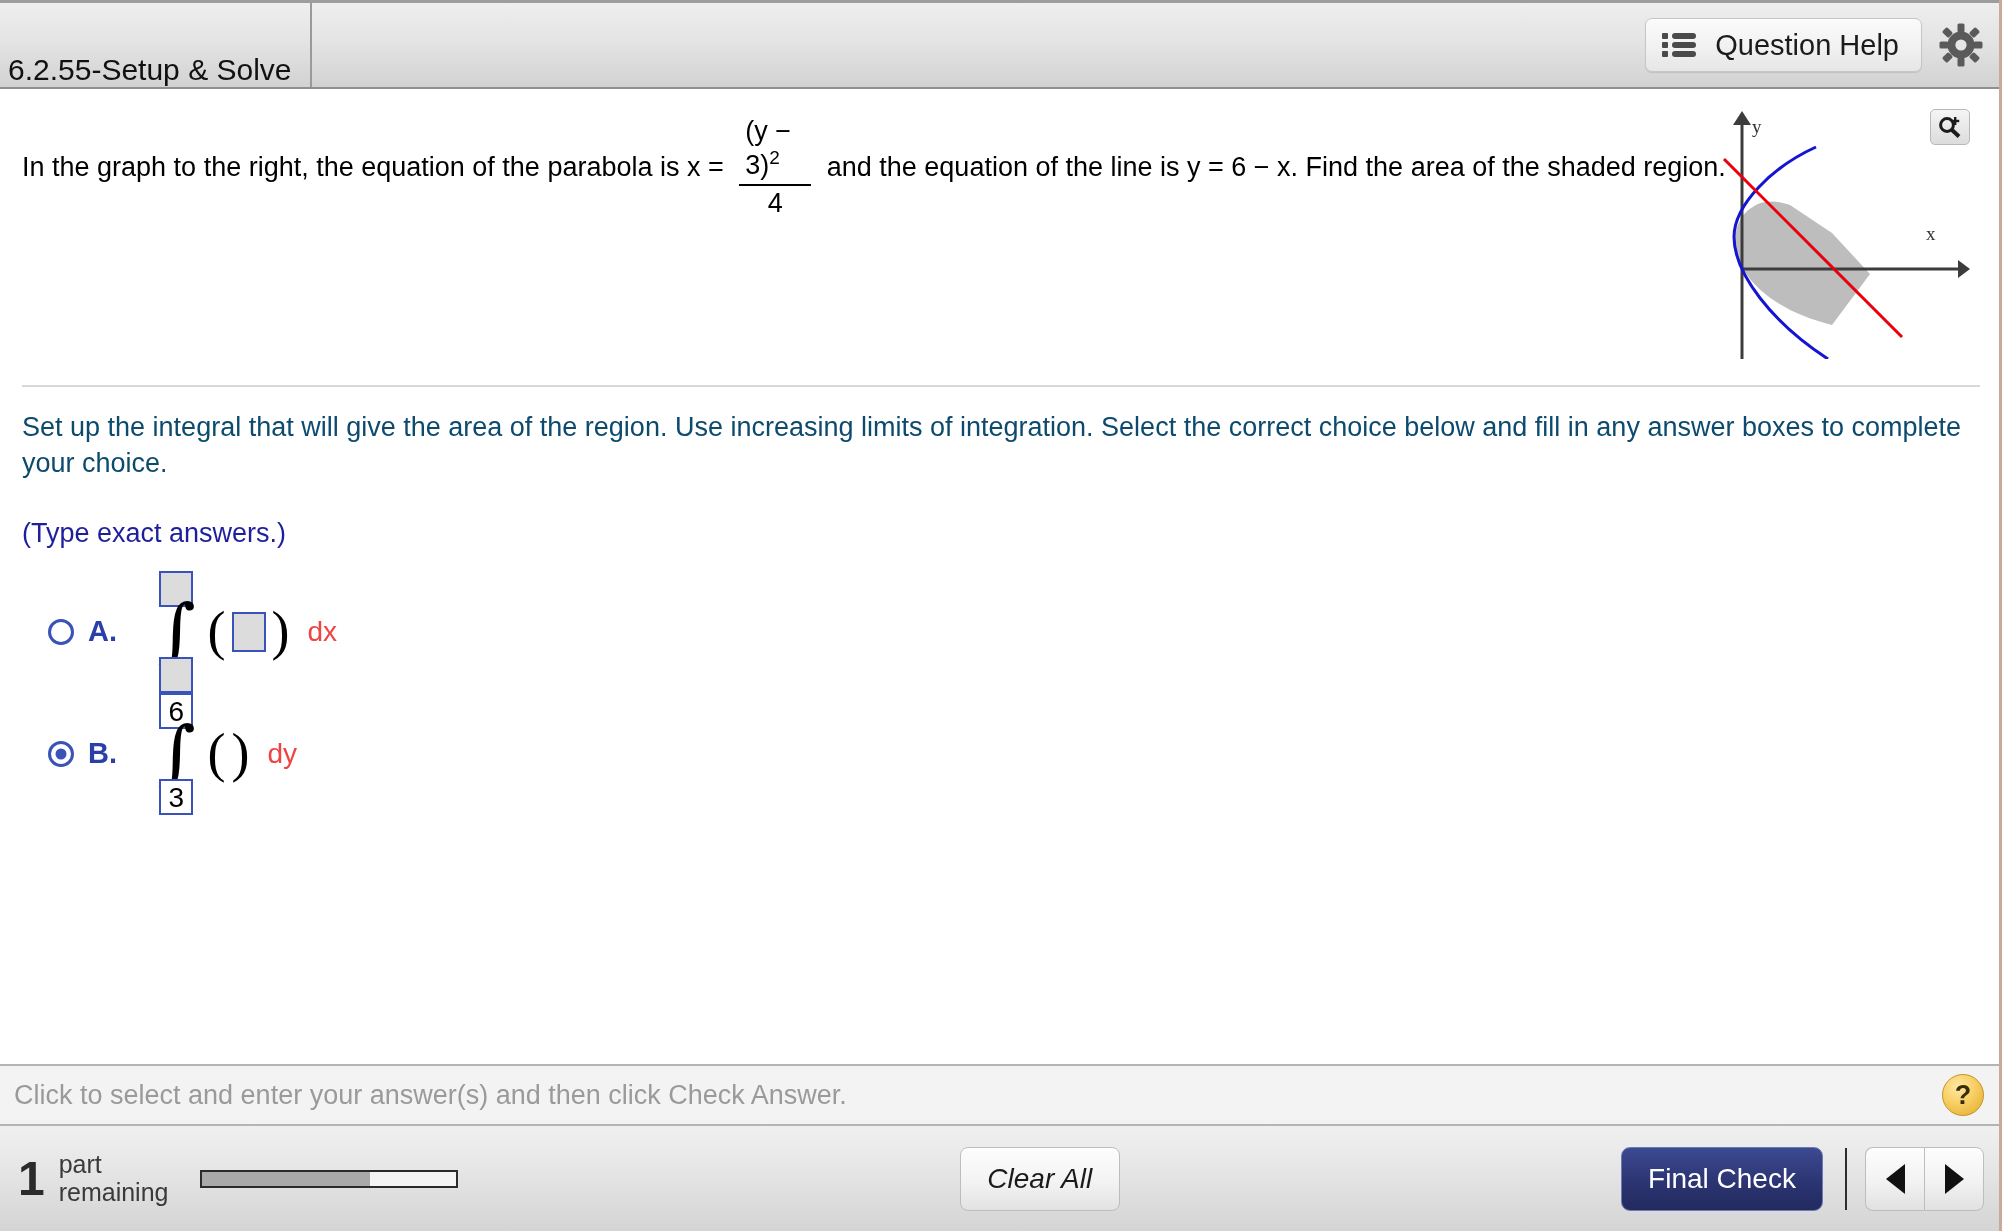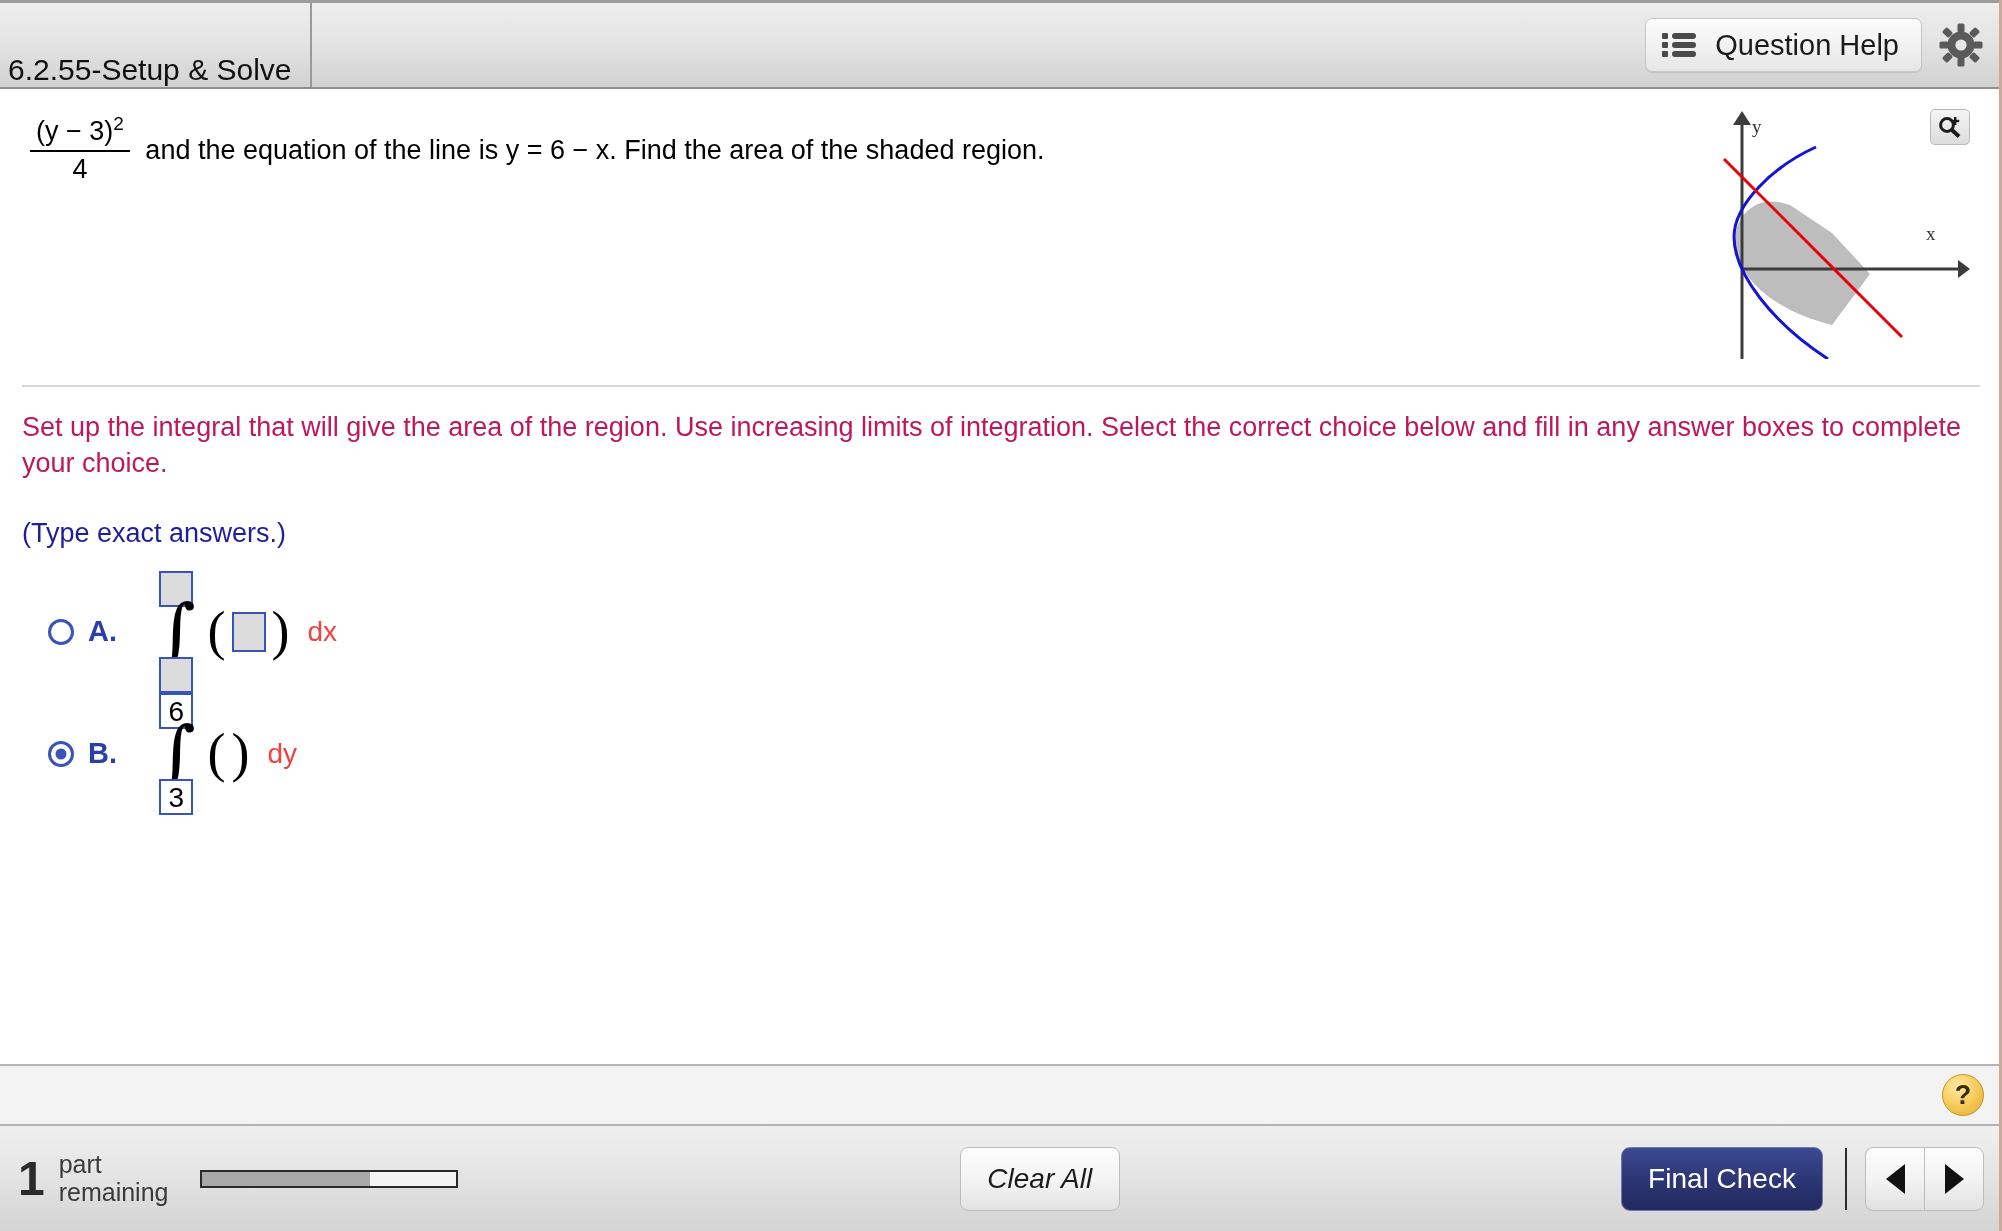--- a/index.html
+++ b/index.html
@@ -159,21 +159,21 @@
 
   
   .question-body {
     padding: 22px 22px 0 22px;
     flex: 1;
     box-sizing: border-box;
     overflow: hidden;
   }
   .instruction {
     font-size: 27px;
-    color: #be185d;
+    color: #0c4a6e;
     line-height: 1.35;
     max-width: 1960px;
   }
   .hint {
     font-size: 27px;
     color: #1f1f9e;
     margin-top: 36px;
   }
 
   .choices { margin-top: 22px; }
@@ -438,20 +438,21 @@
           <rect x="5" y="30" width="7" height="9" rx="1.6" transform="rotate(45 8.5 34.5)"></rect>
           <rect x="32" y="30" width="7" height="9" rx="1.6" transform="rotate(-45 35.5 34.5)"></rect>
         </g>
         <circle cx="22" cy="22" r="5.6" fill="#e6e6e6"></circle>
       </svg>
     </div>
   </div>
 
   <div class="problem-area">
     <div class="stem">
+      <span class="stem-seg">In the graph to the right, the equation of the parabola is x = </span>
       <span class="frac">
         <span class="num"><span>(y − 3)</span><sup class="exp">2</sup></span>
         <span class="bar"></span>
         <span class="den">4</span>
       </span>
       <span class="stem-seg"> and the equation of the line is y = 6 − x. Find the area of the shaded region.</span>
     </div>
 
     <div class="graph-holder">
       <svg width="250" height="250" viewBox="0 0 250 250">
@@ -517,20 +518,21 @@
           <span class="paren">(</span>
           <span class="paren">)</span>
           <span class="dvar">dy</span>
         </div>
       </div>
 
     </div>
   </div>
 
   <div class="status-strip">
+    <div class="status-text">Click to select and enter your answer(s) and then click Check Answer.</div>
     <div class="help-circle">?</div>
   </div>
 
   <div class="bottombar">
     <div class="parts-count">1</div>
     <div class="parts-label">
       <div>part</div>
       <div>remaining</div>
     </div>
     <div class="progress-track">

